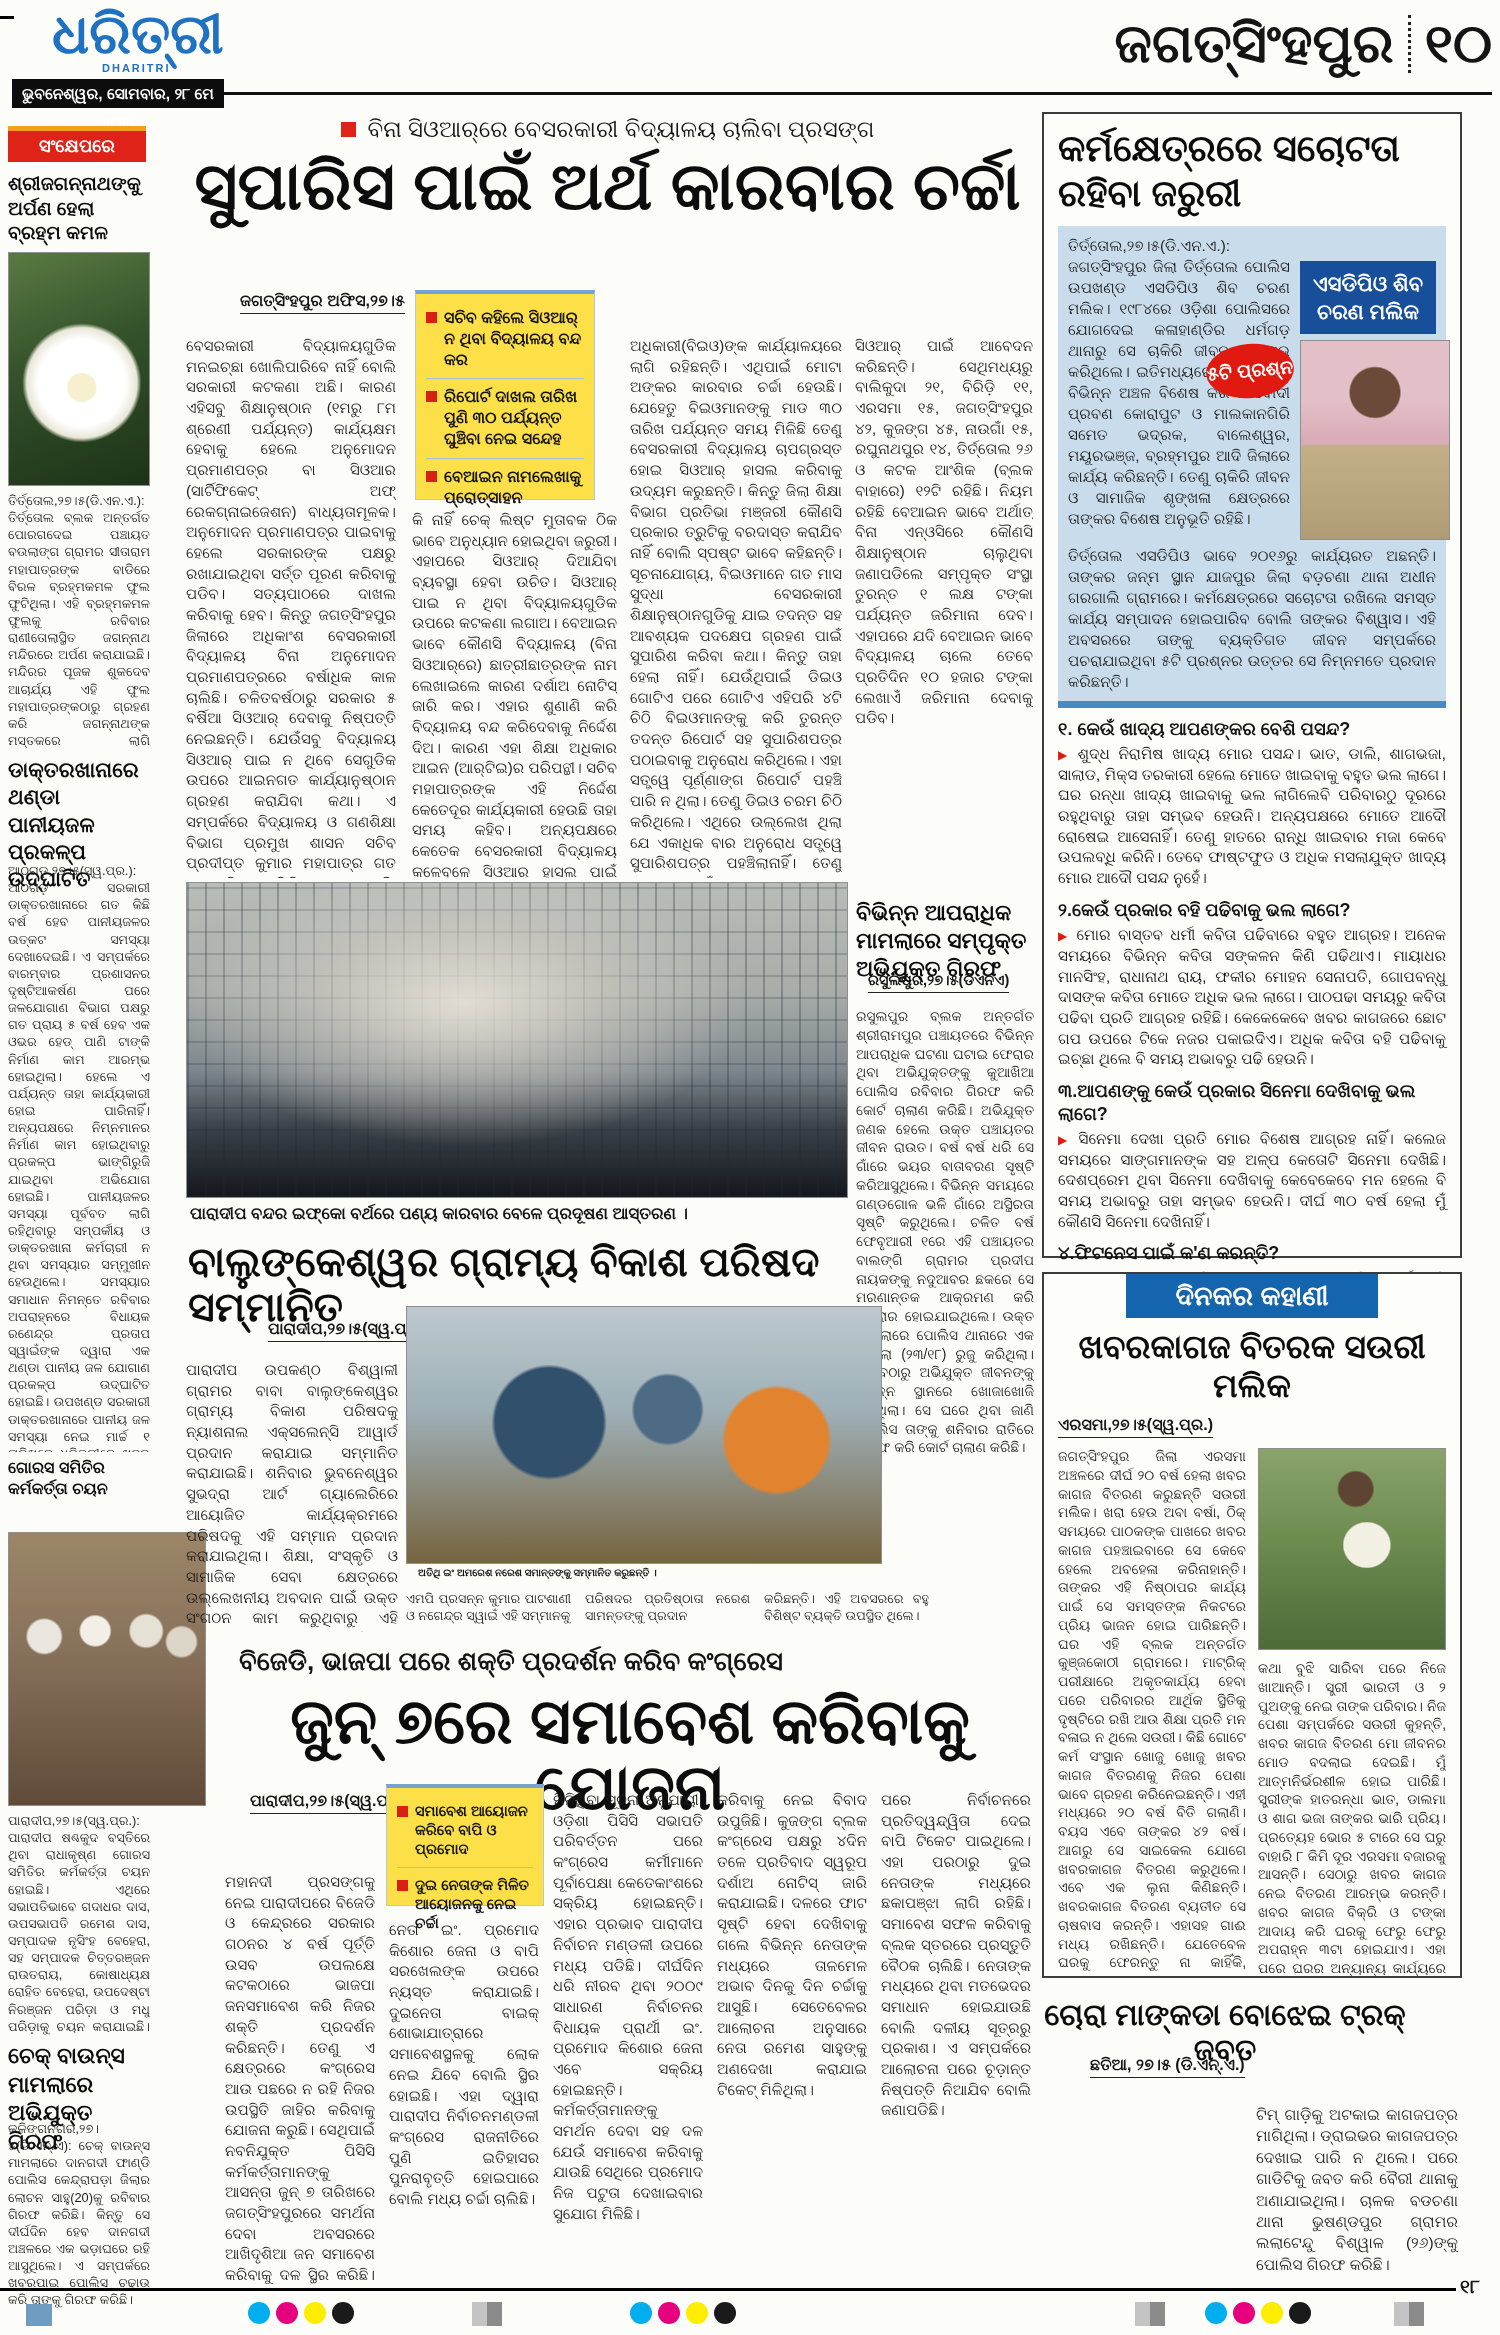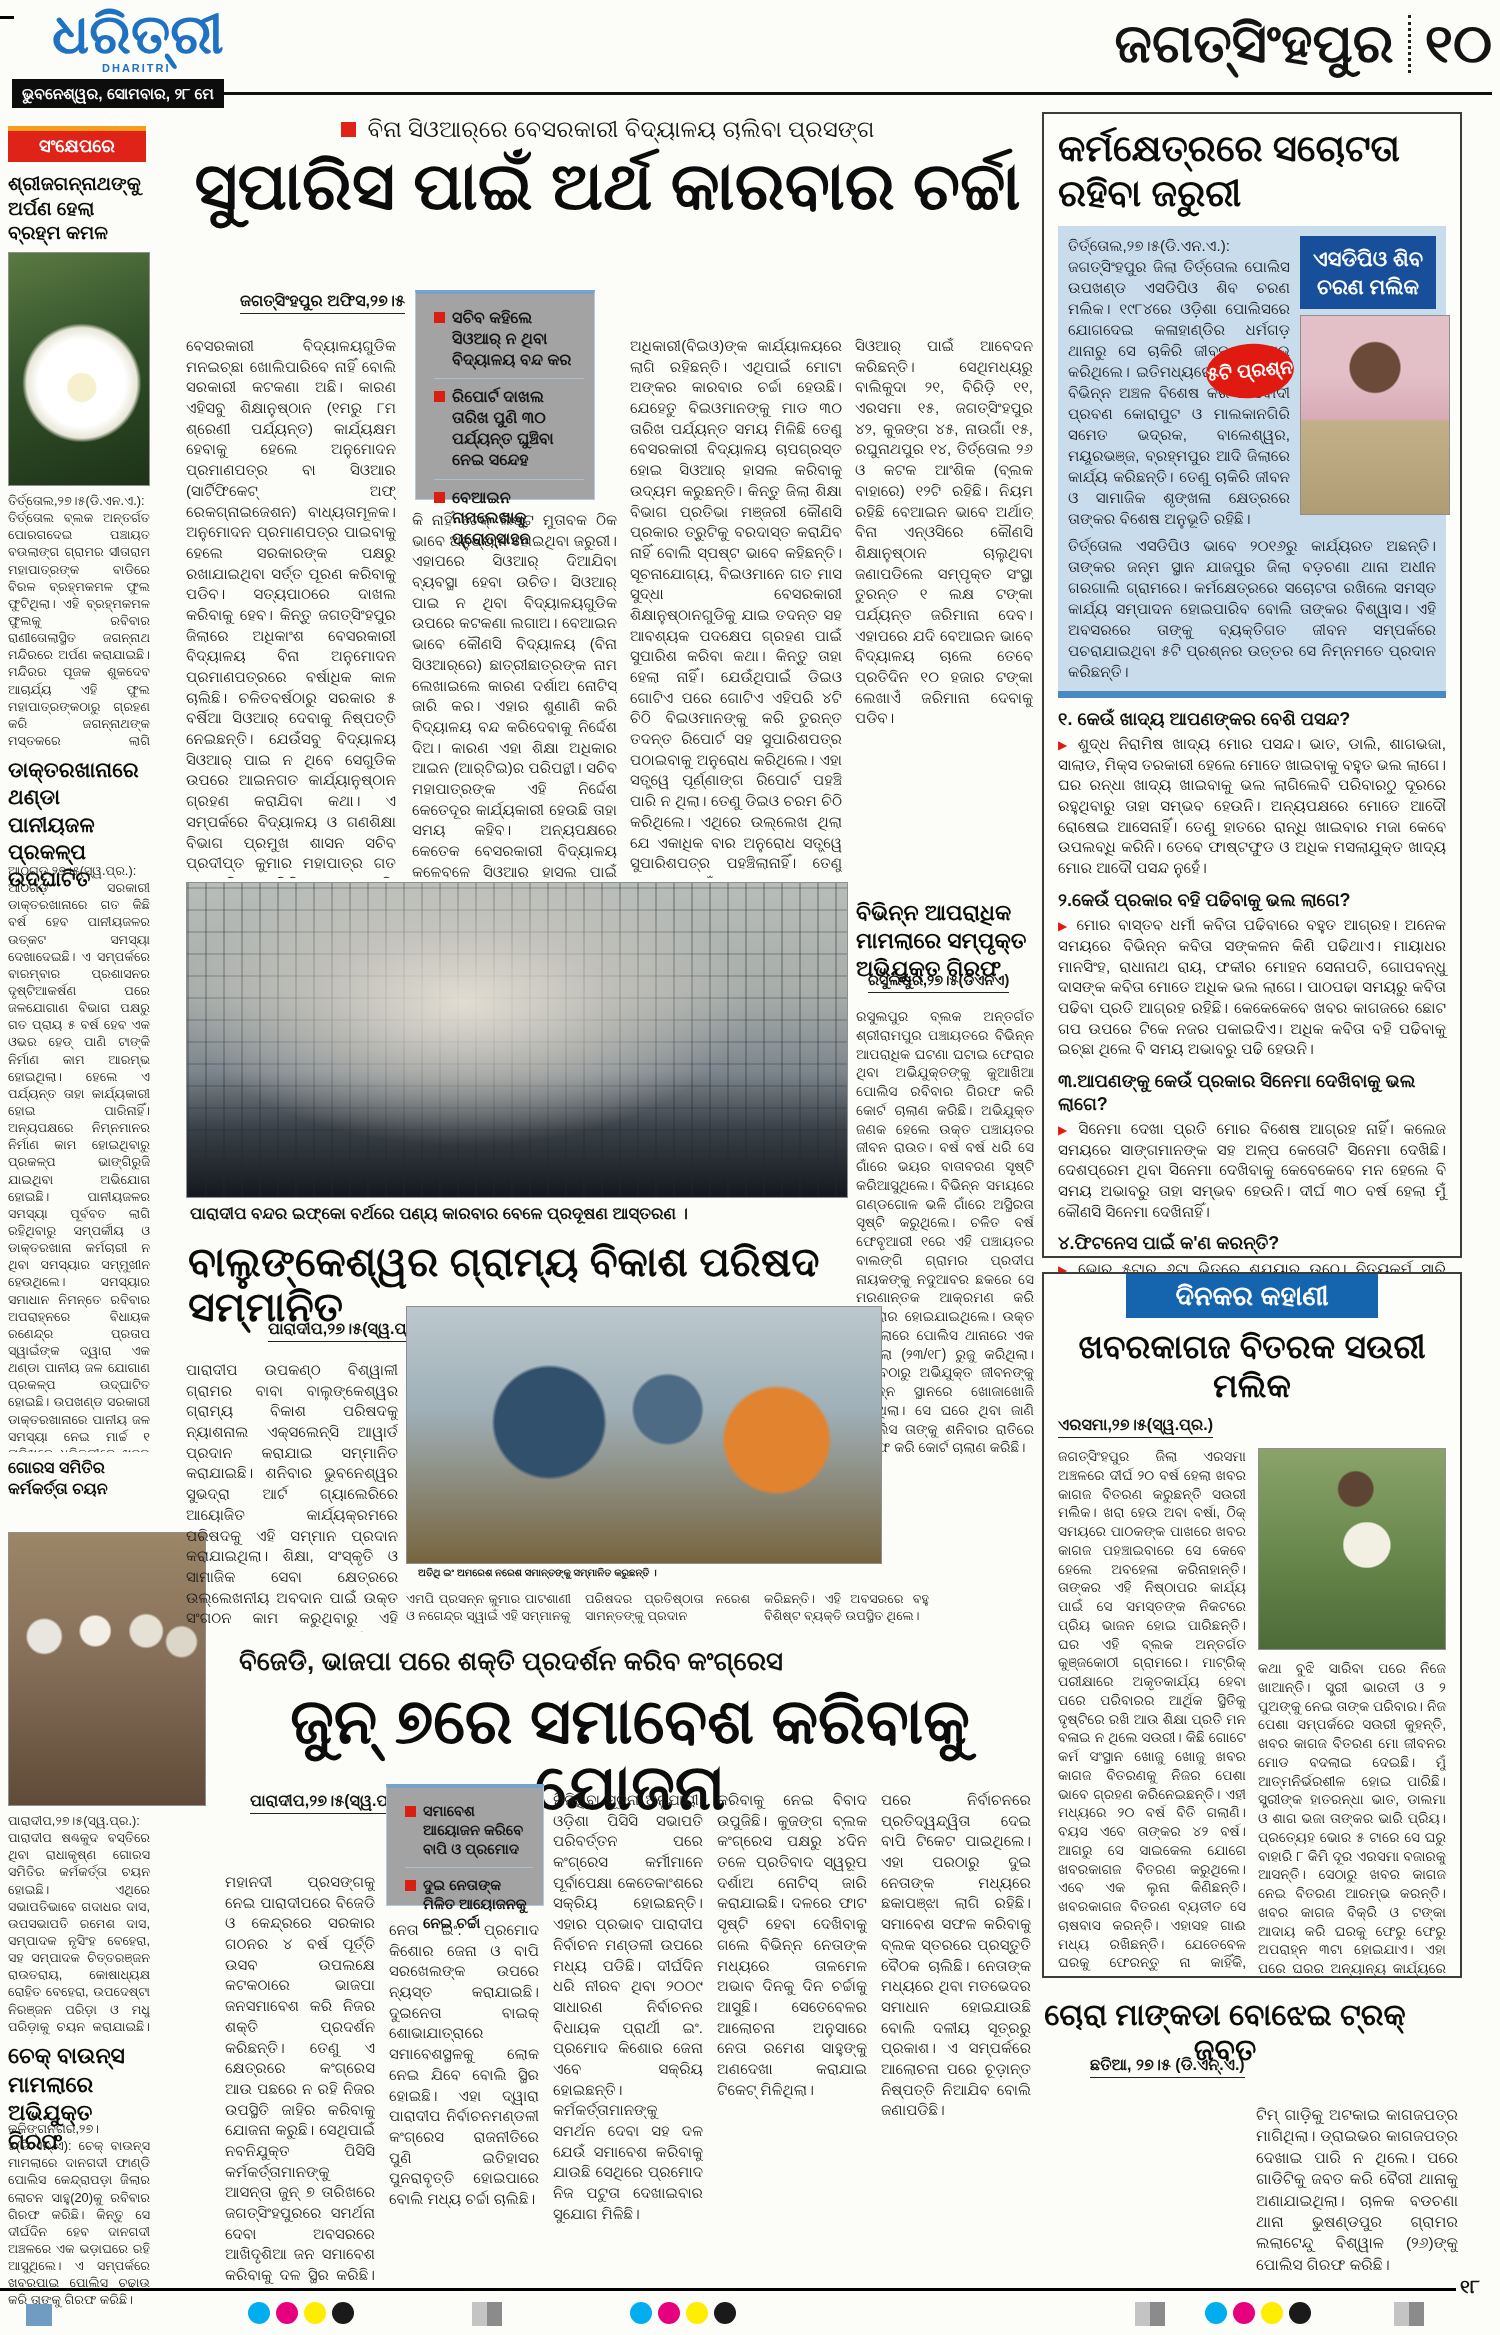--- a/index.html
+++ b/index.html
@@ -7,21 +7,21 @@
         font-family:"Liberation Sans","DejaVu Sans",sans-serif;color:#141414;overflow:hidden;margin:0 auto;}
   .abs{position:absolute;}
   .bt{font-size:15px;line-height:1.38;text-align:justify;overflow:hidden;color:#1d1d1d;}
   .sm{font-size:12.8px;line-height:1.34;}
   .md{font-size:13.8px;line-height:1.36;}
   .dl{font-weight:bold;font-size:16px;}
   .dl span{border-bottom:1.6px solid #222;padding-bottom:3px;display:inline-block;}
   .hl{font-weight:800;color:#0c0c0c;}
   .photo{border:1px solid #8f8f8f;}
   .redsq{width:15px;height:15px;background:#e02318;display:inline-block;flex:0 0 auto;}
-  .bulletbox{background:#a3a3a3;border:1px solid #b5c9dc;border-top:4px solid #76a3cd;padding:10px 10px 6px 18px;box-sizing:border-box;}
+  .bulletbox{background:#fde047;border:1px solid #b5c9dc;border-top:4px solid #76a3cd;padding:10px 10px 6px 10px;box-sizing:border-box;}
   .bulletbox .item{display:flex;gap:7px;font-weight:bold;line-height:1.3;padding:4px 0 8px 0;}
   .bulletbox .item+.item{border-top:1px solid #a9bfd4;padding-top:8px;}
   .bulletbox .sq{width:11px;height:11px;background:#d81f12;margin-top:4px;flex:0 0 auto;}
   .panel{background:#c9dcec;}
   .bluebar{height:7px;background:#4a8ac2;}
   .arrow-icon::before{content:"▶";color:#e01a10;font-size:12px;margin-right:6px;}
   .qa-q{font-weight:bold;font-size:18px;margin:10px 0 4px 0;line-height:1.25;}
   .qa-a{font-size:15.2px;line-height:1.36;text-align:justify;}
   .box{border:2px solid #3c3c3c;background:#fdfdfa;box-sizing:border-box;}
   .tagbar{background:#1565ae;color:#fff;font-weight:800;text-align:center;}
@@ -154,21 +154,21 @@
   <div class="abs bt" style="left:389px;top:1920px;width:150px;height:364px;">ନେତା ଇଂ. ପ୍ରମୋଦ କିଶୋର ଜେନା ଓ ବାପି ସରଖେଲଙ୍କ ଉପରେ ନ୍ୟସ୍ତ କରାଯାଇଛି। ଦୁଇନେତା ବାଇକ୍ ଶୋଭାଯାତ୍ରାରେ ସମାବେଶସ୍ଥଳକୁ ଲୋକ ନେଇ ଯିବେ ବୋଲି ସ୍ଥିର ହୋଇଛି। ଏହା ଦ୍ୱାରା ପାରାଦୀପ ନିର୍ବାଚନମଣ୍ଡଳୀ କଂଗ୍ରେସ ରାଜନୀତିରେ ପୁଣି ଇତିହାସର ପୁନରାବୃତ୍ତି ହୋଇପାରେ ବୋଲି ମଧ୍ୟ ଚର୍ଚ୍ଚା ଚାଲିଛି।</div>
   <div class="abs bt" style="left:553px;top:1790px;width:150px;height:494px;">ମିଳିଥିବା ସୂଚନା ଅନୁଯାୟୀ, ଓଡ଼ିଶା ପିସିସି ସଭାପତି ପରିବର୍ତ୍ତନ ପରେ କଂଗ୍ରେସ କର୍ମୀମାନେ ପୂର୍ବାପେକ୍ଷା କେତେକାଂଶରେ ସକ୍ରିୟ ହୋଇଛନ୍ତି। ଏହାର ପ୍ରଭାବ ପାରାଦୀପ ନିର୍ବାଚନ ମଣ୍ଡଳୀ ଉପରେ ମଧ୍ୟ ପଡିଛି। ଦୀର୍ଘଦିନ ଧରି ନୀରବ ଥିବା ୨୦୦୯ ସାଧାରଣ ନିର୍ବାଚନର ବିଧାୟକ ପ୍ରାର୍ଥୀ ଇଂ. ପ୍ରମୋଦ କିଶୋର ଜେନା ଏବେ ସକ୍ରିୟ ହୋଇଛନ୍ତି। କର୍ମକର୍ତ୍ତାମାନଙ୍କୁ ସମର୍ଥନ ଦେବା ସହ ଦଳ ଯେଉଁ ସମାବେଶ କରିବାକୁ ଯାଉଛି ସେଥିରେ ପ୍ରମୋଦ ନିଜ ପଟୁତା ଦେଖାଇବାର ସୁଯୋଗ ମିଳିଛି।</div>
   <div class="abs bt" style="left:717px;top:1790px;width:150px;height:494px;">କରିବାକୁ ନେଇ ବିବାଦ ଉପୁଜିଛି। କୁଜଙ୍ଗ ବ୍ଲକ କଂଗ୍ରେସ ପକ୍ଷରୁ ୪ଦିନ ତଳେ ପ୍ରତିବାଦ ସ୍ୱରୂପ ଦର୍ଶାଅ ନୋଟିସ୍ ଜାରି କରାଯାଇଛି। ଦଳରେ ଫାଟ ସୃଷ୍ଟି ହେବା ଦେଖିବାକୁ ଗଲେ ବିଭିନ୍ନ ନେତାଙ୍କ ମଧ୍ୟରେ ତାଳମେଳ ଅଭାବ ଦିନକୁ ଦିନ ଚର୍ଚ୍ଚାକୁ ଆସୁଛି। ସେତେବେଳର ଆଲୋଚନା ଅନୁସାରେ ନେତା ରମେଶ ସାହୁଙ୍କୁ ଅଣଦେଖା କରାଯାଇ ଟିକେଟ୍ ମିଳିଥିଲା।</div>
   <div class="abs bt" style="left:881px;top:1790px;width:150px;height:494px;">ପରେ ନିର୍ବାଚନରେ ପ୍ରତିଦ୍ୱନ୍ଦ୍ୱିତା ଦେଇ ବାପି ଟିକେଟ ପାଇଥିଲେ। ଏହା ପରଠାରୁ ଦୁଇ ନେତାଙ୍କ ମଧ୍ୟରେ ଛକାପଞ୍ଝା ଲାଗି ରହିଛି। ସମାବେଶ ସଫଳ କରିବାକୁ ବ୍ଲକ ସ୍ତରରେ ପ୍ରସ୍ତୁତି ବୈଠକ ଚାଲିଛି। ନେତାଙ୍କ ମଧ୍ୟରେ ଥିବା ମତଭେଦର ସମାଧାନ ହୋଇଯାଉଛି ବୋଲି ଦଳୀୟ ସୂତ୍ରରୁ ପ୍ରକାଶ। ଏ ସମ୍ପର୍କରେ ଆଲୋଚନା ପରେ ଚୂଡ଼ାନ୍ତ ନିଷ୍ପତ୍ତି ନିଆଯିବ ବୋଲି ଜଣାପଡିଛି।</div>
 
   <div class="abs box" style="left:1042px;top:112px;width:420px;height:1146px;padding:12px 14px;">
     <div class="hl" style="font-size:37px;line-height:1.22;">କର୍ମକ୍ଷେତ୍ରରେ ସଚୋଟତା ରହିବା ଜରୁରୀ</div>
     <div class="panel" style="position:relative;margin-top:10px;padding:10px 10px 8px 10px;">
       <div style="display:flex;gap:10px;">
         <div class="bt" style="flex:1;font-size:15.2px;">ତିର୍ତ୍ତୋଲ,୨୭।୫(ଡି.ଏନ.ଏ.): ଜଗତ୍‌ସିଂହପୁର ଜିଲା ତିର୍ତ୍ତୋଲ ପୋଲିସ ଉପଖଣ୍ଡ ଏସଡିପିଓ ଶିବ ଚରଣ ମଲିକ। ୧୯୮୪ରେ ଓଡ଼ିଶା ପୋଲିସରେ ଯୋଗଦେଇ କଳାହାଣ୍ଡିର ଧର୍ମଗଡ଼ ଥାନାରୁ ସେ ଚାକିରି ଜୀବନ ଆରମ୍ଭ କରିଥିଲେ। ଇତିମଧ୍ୟରେ ସେ ରାଜ୍ୟର ବିଭିନ୍ନ ଅଞ୍ଚଳ ବିଶେଷ କରି ମାଓବାଦୀ ପ୍ରବଣ କୋରାପୁଟ ଓ ମାଲକାନଗିରି ସମେତ ଭଦ୍ରକ, ବାଲେଶ୍ୱର, ମୟୂରଭଞ୍ଜ, ବ୍ରହ୍ମପୁର ଆଦି ଜିଲାରେ କାର୍ଯ୍ୟ କରିଛନ୍ତି। ତେଣୁ ଚାକିରି ଜୀବନ ଓ ସାମାଜିକ ଶୃଙ୍ଖଳା କ୍ଷେତ୍ରରେ ତାଙ୍କର ବିଶେଷ ଅନୁଭୂତି ରହିଛି।</div>
-        <div style="width:136px;flex:0 0 auto;">
+        <div style="width:136px;flex:0 0 auto;margin-top:25px;">
           <div class="namebox">ଏସଡିପିଓ ଶିବ ଚରଣ ମଲିକ</div>
           <div class="photo ph-officer" style="width:148px;height:198px;margin-top:6px;"></div>
         </div>
       </div>
       <div class="badge" style="position:absolute;right:152px;top:118px;width:88px;height:54px;">୫ଟି ପ୍ରଶ୍ନ</div>
       <div class="bt" style="font-size:15.2px;margin-top:6px;">ତିର୍ତ୍ତୋଲ ଏସଡିପିଓ ଭାବେ ୨୦୧୬ରୁ କାର୍ଯ୍ୟରତ ଅଛନ୍ତି। ତାଙ୍କର ଜନ୍ମ ସ୍ଥାନ ଯାଜପୁର ଜିଲା ବଡ଼ଚଣା ଥାନା ଅଧୀନ ଗରଗାଲି ଗ୍ରାମରେ। କର୍ମକ୍ଷେତ୍ରରେ ସଚୋଟତା ରଖିଲେ ସମସ୍ତ କାର୍ଯ୍ୟ ସମ୍ପାଦନ ହୋଇପାରିବ ବୋଲି ତାଙ୍କର ବିଶ୍ୱାସ। ଏହି ଅବସରରେ ତାଙ୍କୁ ବ୍ୟକ୍ତିଗତ ଜୀବନ ସମ୍ପର୍କରେ ପଚରାଯାଇଥିବା ୫ଟି ପ୍ରଶ୍ନର ଉତ୍ତର ସେ ନିମ୍ନମତେ ପ୍ରଦାନ କରିଛନ୍ତି।</div>
     </div>
     <div class="bluebar"></div>
 
     <div>

